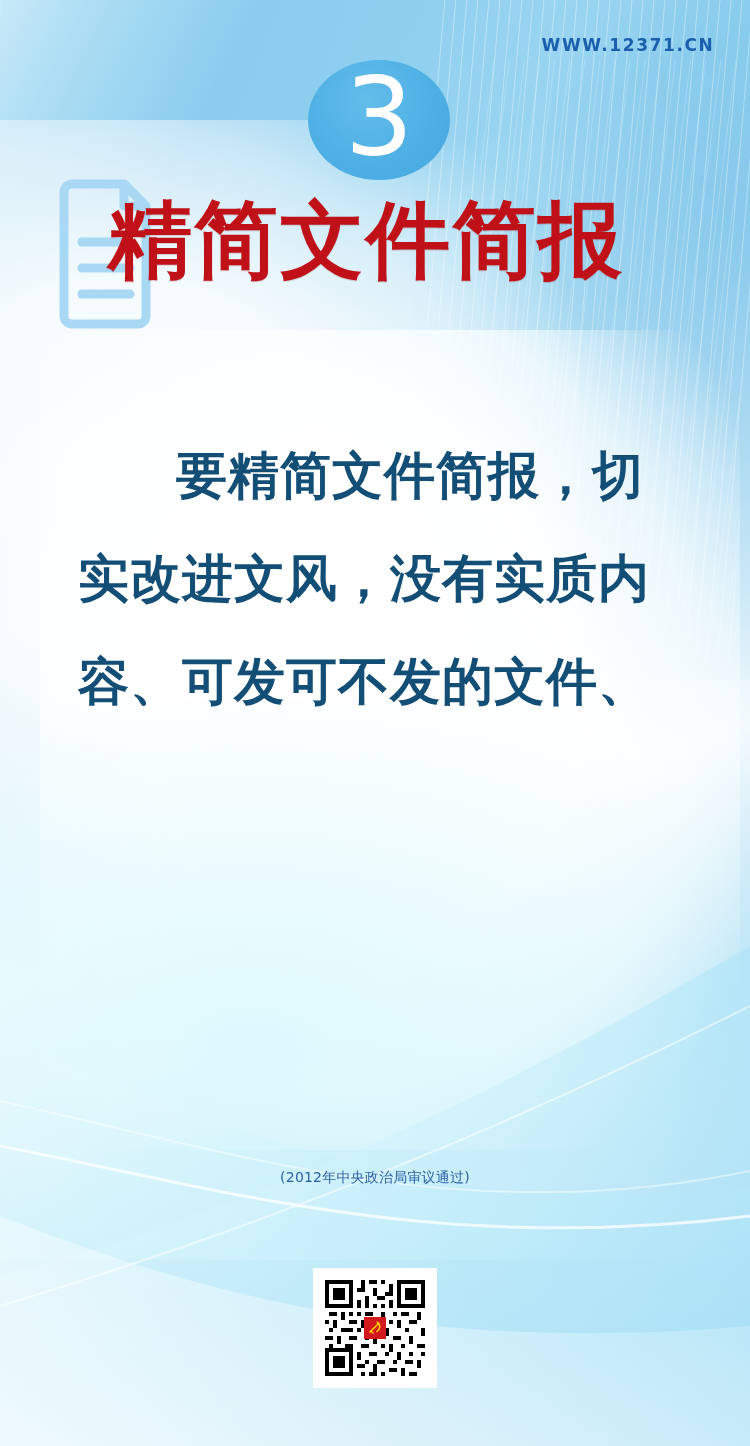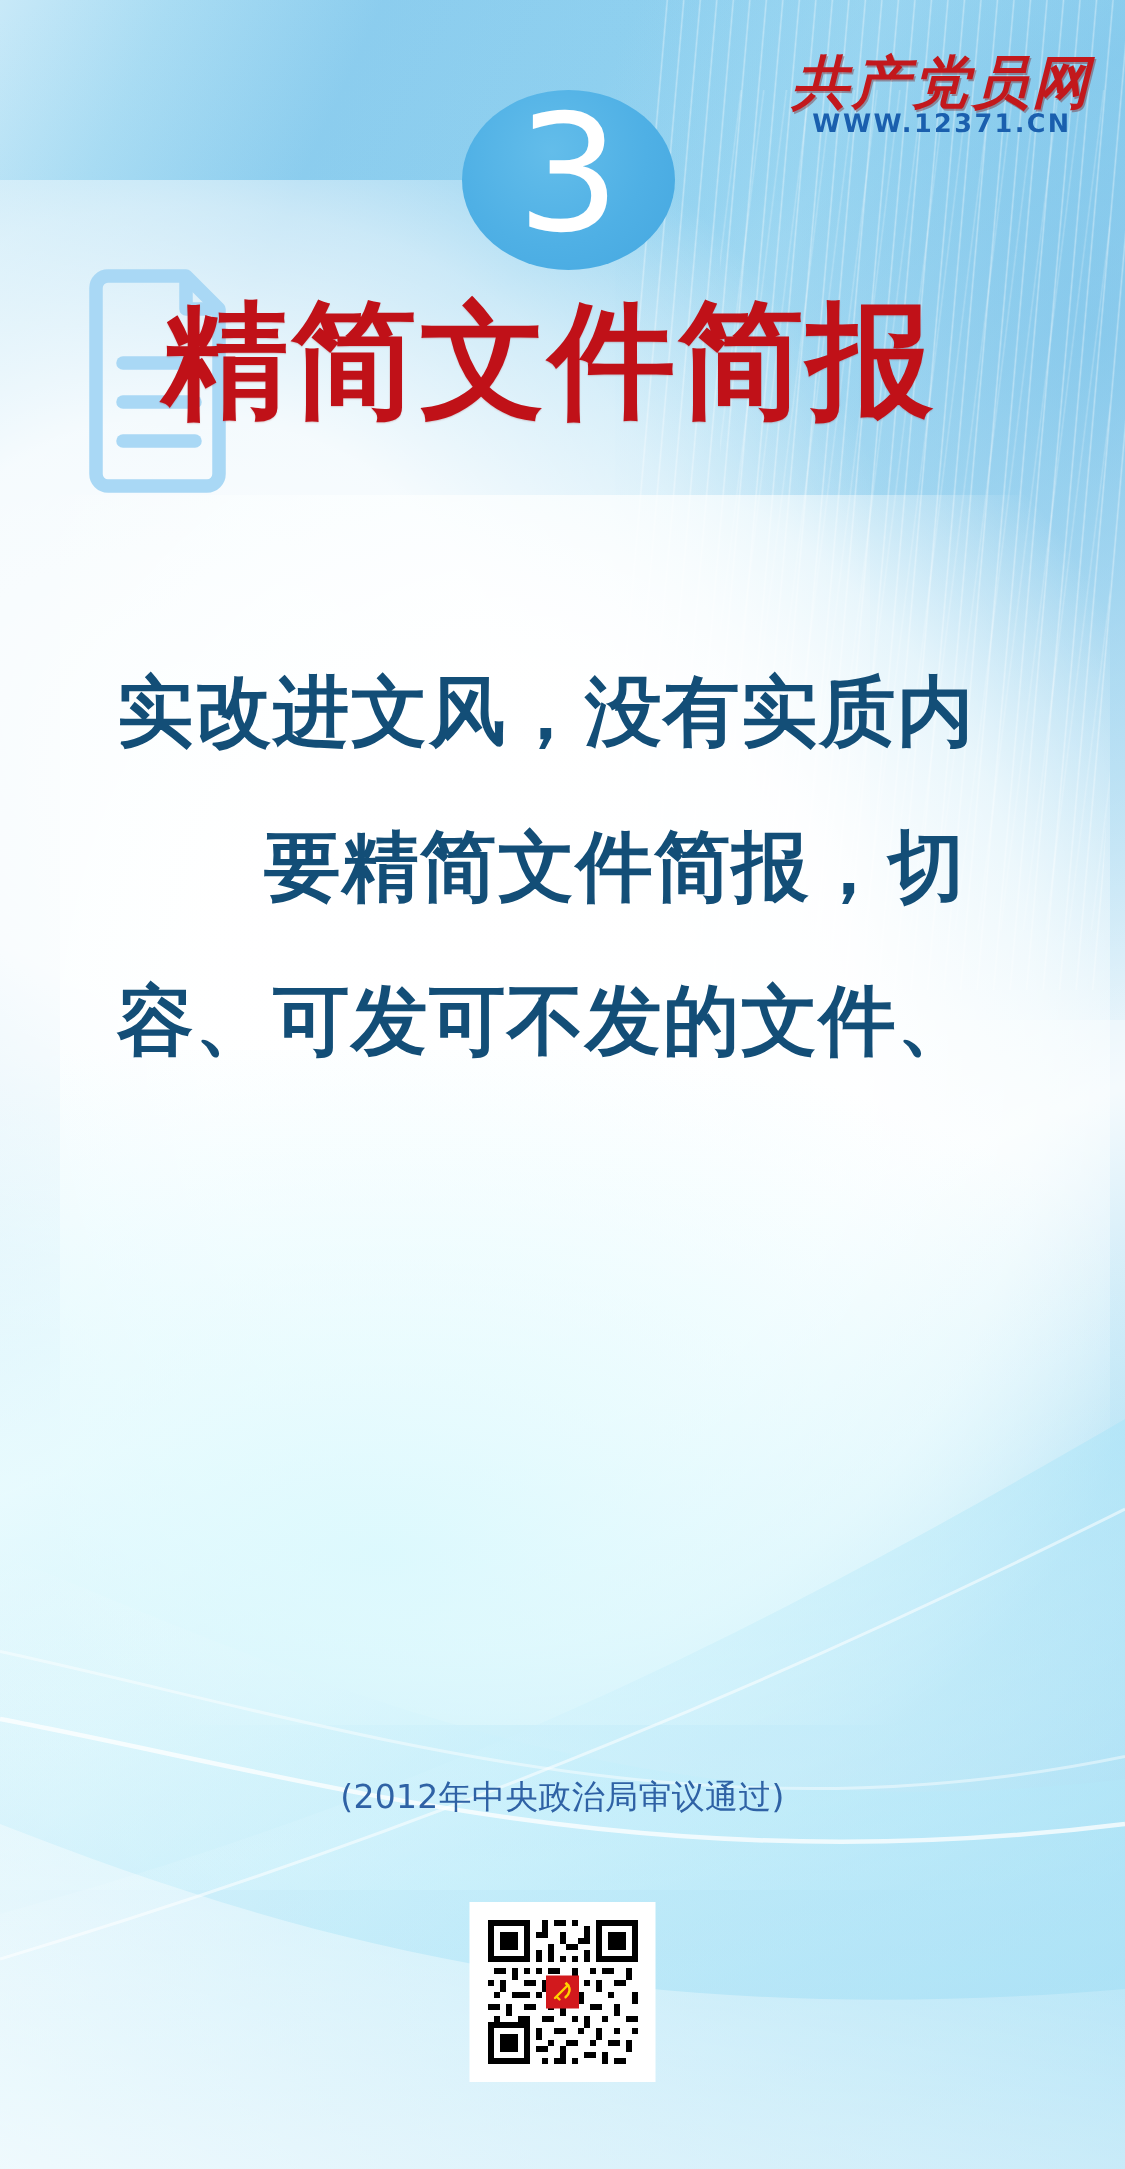--- a/index.html
+++ b/index.html
@@ -196,23 +196,23 @@
   }
   .footer-main {
     font-family: "DejaVu Serif", "Liberation Serif", serif;
     font-size: 26px;
     font-weight: 700;
     color: #194b92;
     letter-spacing: 0.5px;
     white-space: nowrap;
   }
   .footer-sub {
-    margin-top: 33px;
-    font-family: "DejaVu Sans", "Liberation Sans", sans-serif;
-    font-size: 22px;
+    margin-top: 19px;
+    font-family: "DejaVu Sans", "Liberation Sans", sans-serif;
+    font-size: 14px;
     font-weight: 400;
     color: #2f62a5;
     letter-spacing: 0.2px;
     white-space: nowrap;
   }
 
   
   .qr-wrap {
     position: absolute;
     left: 313px; top: 1268px;
@@ -268,43 +268,42 @@
       <path d="M0,150 C200,230 420,340 750,300 L750,560 L0,560 Z" fill="url(#wv1)"></path>
       <path d="M750,60 C560,170 330,300 0,390 L0,560 L750,560 Z" fill="url(#wv2)" opacity="0.75"></path>
       <path d="M0,330 C180,400 400,470 750,440 L750,560 L0,560 Z" fill="url(#wv3)" opacity="0.9"></path>
       <path d="M0,260 C210,300 430,370 750,330" fill="none" stroke="#ffffff" stroke-opacity="0.75" stroke-width="3"></path>
       <path d="M0,215 C230,265 460,345 750,285" fill="none" stroke="#ffffff" stroke-opacity="0.45" stroke-width="2"></path>
       <path d="M750,120 C540,225 300,330 0,420" fill="none" stroke="#ffffff" stroke-opacity="0.55" stroke-width="2"></path>
     </svg>
   </div>
 
   <div class="brand">
-    <div class="brand-cn">共产党员网</div>
     <div class="brand-url">WWW.12371.CN</div>
   </div>
 
   <div class="number-badge">
     <span>3</span>
   </div>
 
   <div class="doc-icon">
     <svg viewBox="0 0 98 156" width="98" height="156">
       <path d="M14,10 H66 L88,32 V142 A8,8 0 0 1 80,150 H14 A8,8 0 0 1 6,142 V18 A8,8 0 0 1 14,10 Z" fill="none" stroke="#a9d8f5" stroke-width="9" stroke-linejoin="round"></path>
       <path d="M66,10 L66,32 L88,32" fill="none" stroke="#a9d8f5" stroke-width="9" stroke-linejoin="round"></path>
       <line x1="24" y1="68" x2="72" y2="68" stroke="#a9d8f5" stroke-width="9" stroke-linecap="round"></line>
       <line x1="24" y1="94" x2="72" y2="94" stroke="#a9d8f5" stroke-width="9" stroke-linecap="round"></line>
       <line x1="24" y1="120" x2="72" y2="120" stroke="#a9d8f5" stroke-width="9" stroke-linecap="round"></line>
     </svg>
   </div>
 
   <div class="title">精简文件简报</div>
 
   <div class="body-text">
+    <div class="body-line indent">要精简文件简报，切</div>
     <div class="body-line">实改进文风，没有实质内</div>
-    <div class="body-line indent">要精简文件简报，切</div>
     <div class="body-line">容、可发可不发的文件、</div>
   </div>
 
   <div class="footer">
     <div class="footer-sub">(2012年中央政治局审议通过)</div>
   </div>
 
   <div class="qr-wrap">
     <div class="qr-inner">
       <svg width="108" height="104" viewBox="0 0 27 26" shape-rendering="crispEdges">

